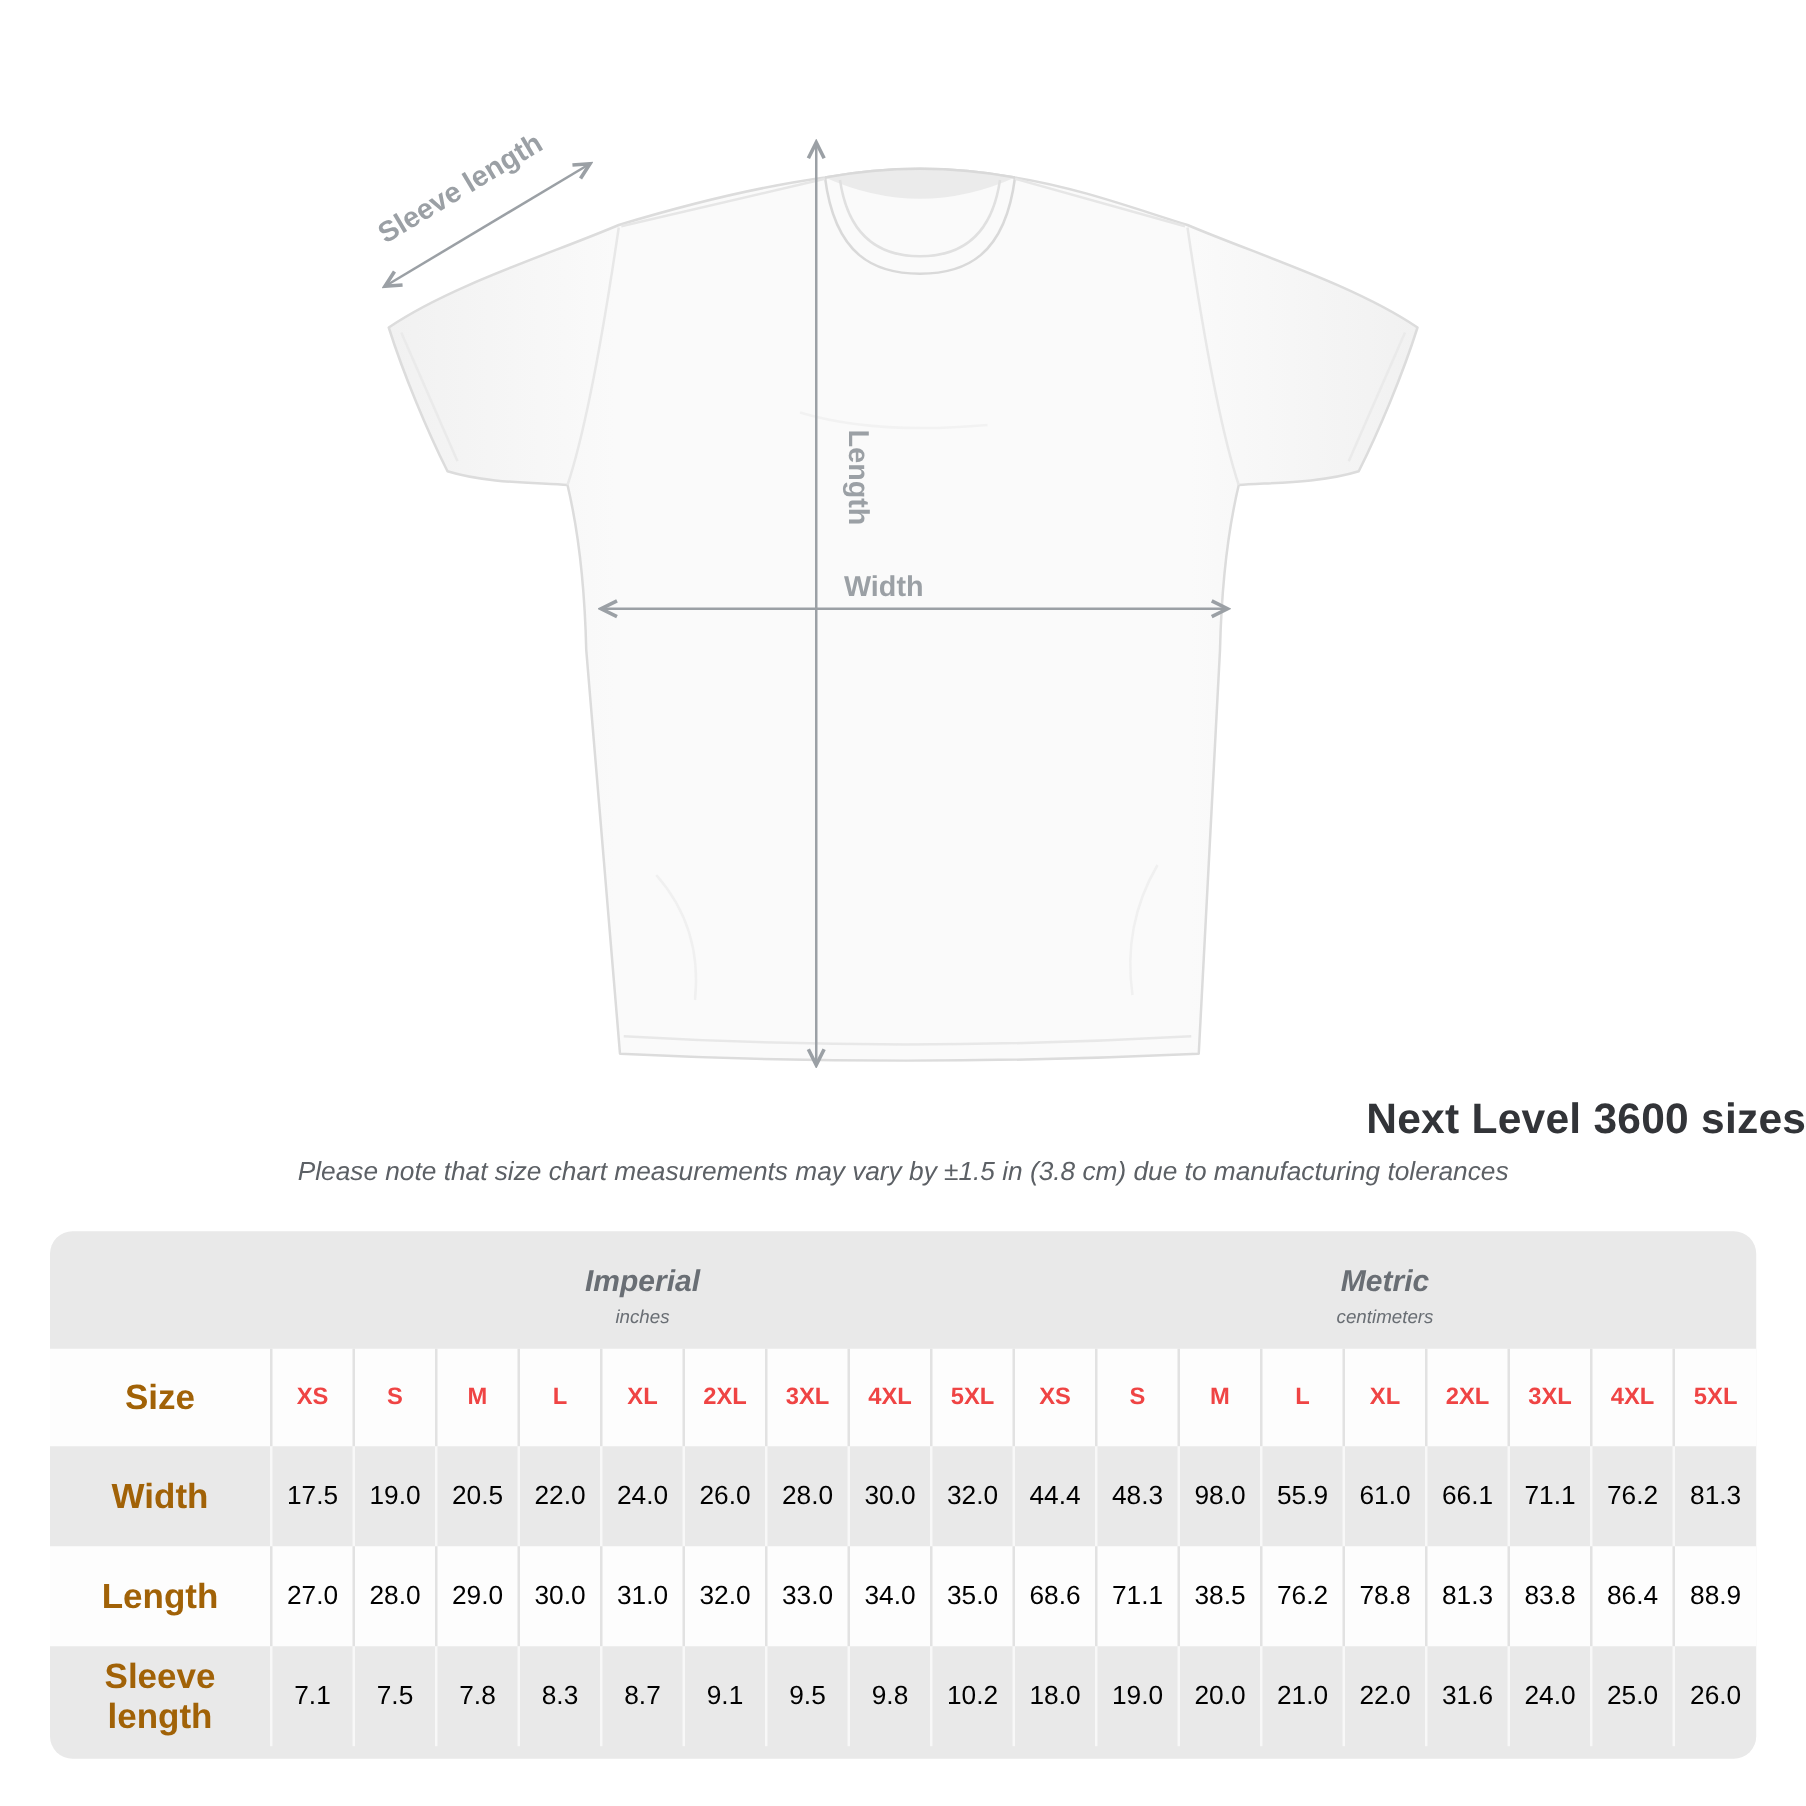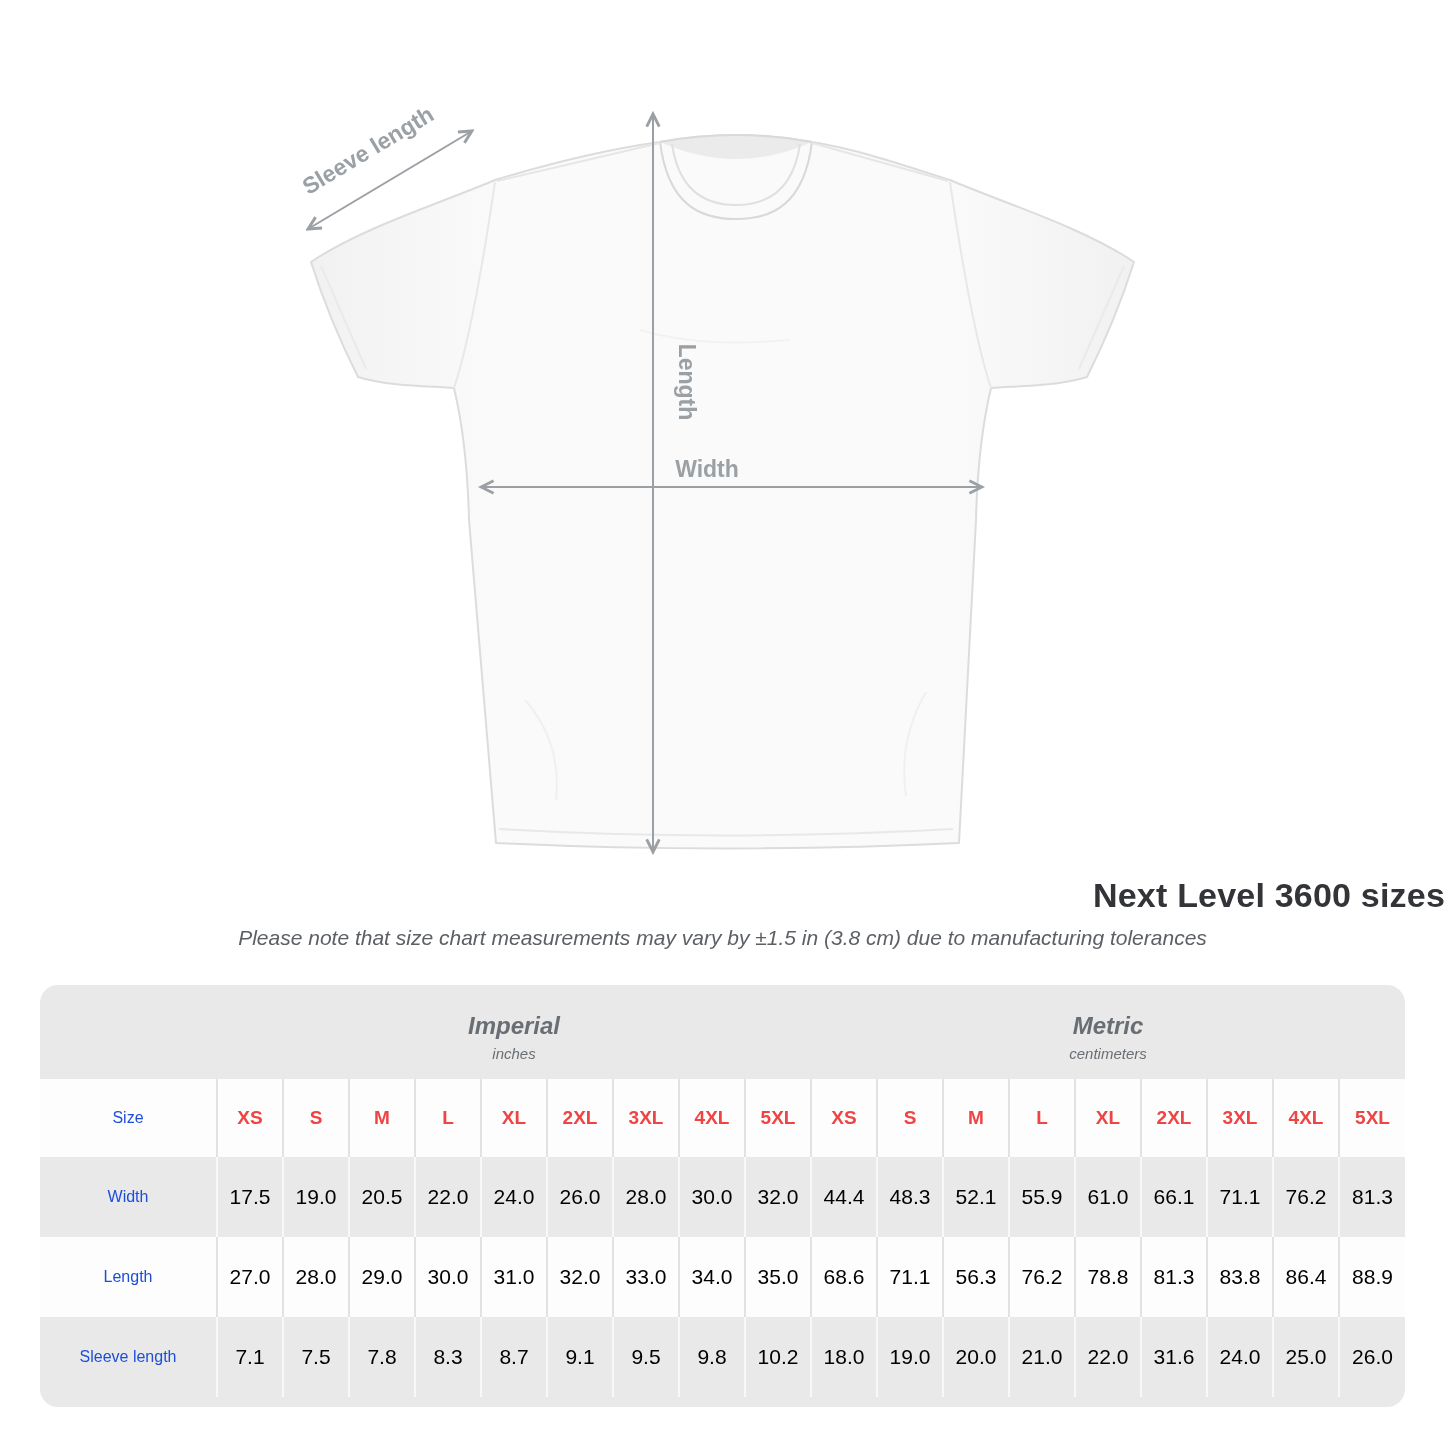--- a/index.html
+++ b/index.html
@@ -26,21 +26,21 @@
   table.size-table{width:100%;border-collapse:collapse;table-layout:fixed;}
   col.label-col{width:177px;}
   tr.group-row td{height:94px;vertical-align:middle;text-align:center;}
   .group-label{font-size:24px;font-weight:bold;font-style:italic;color:#696e74;margin-top:10px;}
   .group-unit{font-size:15px;font-style:italic;color:#696e74;margin-top:5px;}
   tr.row-light{background:#fdfdfd;}
   tr.row-shade{background:transparent;}
   tr.size-row th{height:78px;}
   tr.data-row th,tr.data-row td{height:80px;}
   th,td{vertical-align:middle;text-align:center;padding:0;}
-  th.row-label{font-size:16px;font-weight:normal;color:#1d4ed8;}
+  th.row-label{font-size:28px;font-weight:bold;color:#a16207;}
   th.size-head{font-size:19px;font-weight:bold;color:#ef4444;}
   td.value{font-size:21px;font-weight:normal;color:#000000;}
   tr.row-light > th + th, tr.row-light > th + td, tr.row-light > td + td{border-left:2px solid #e2e2e2;}
   tr.row-shade > th + th, tr.row-shade > th + td, tr.row-shade > td + td{border-left:2px solid #f8f8f8;}
 </style>
 </head>
 <body>
 
 <div class="page">
 
@@ -174,42 +174,42 @@
             <td class="value">19.0</td>
             <td class="value">20.5</td>
             <td class="value">22.0</td>
             <td class="value">24.0</td>
             <td class="value">26.0</td>
             <td class="value">28.0</td>
             <td class="value">30.0</td>
             <td class="value">32.0</td>
             <td class="value">44.4</td>
             <td class="value">48.3</td>
-            <td class="value">52.1</td>
+            <td class="value">98.0</td>
             <td class="value">55.9</td>
             <td class="value">61.0</td>
             <td class="value">66.1</td>
             <td class="value">71.1</td>
             <td class="value">76.2</td>
             <td class="value">81.3</td>
           </tr>
           <tr class="data-row row-light">
             <th class="row-label">Length</th>
             <td class="value">27.0</td>
             <td class="value">28.0</td>
             <td class="value">29.0</td>
             <td class="value">30.0</td>
             <td class="value">31.0</td>
             <td class="value">32.0</td>
             <td class="value">33.0</td>
             <td class="value">34.0</td>
             <td class="value">35.0</td>
             <td class="value">68.6</td>
             <td class="value">71.1</td>
-            <td class="value">56.3</td>
+            <td class="value">38.5</td>
             <td class="value">76.2</td>
             <td class="value">78.8</td>
             <td class="value">81.3</td>
             <td class="value">83.8</td>
             <td class="value">86.4</td>
             <td class="value">88.9</td>
           </tr>
           <tr class="data-row row-shade">
             <th class="row-label">Sleeve length</th>
             <td class="value">7.1</td>

